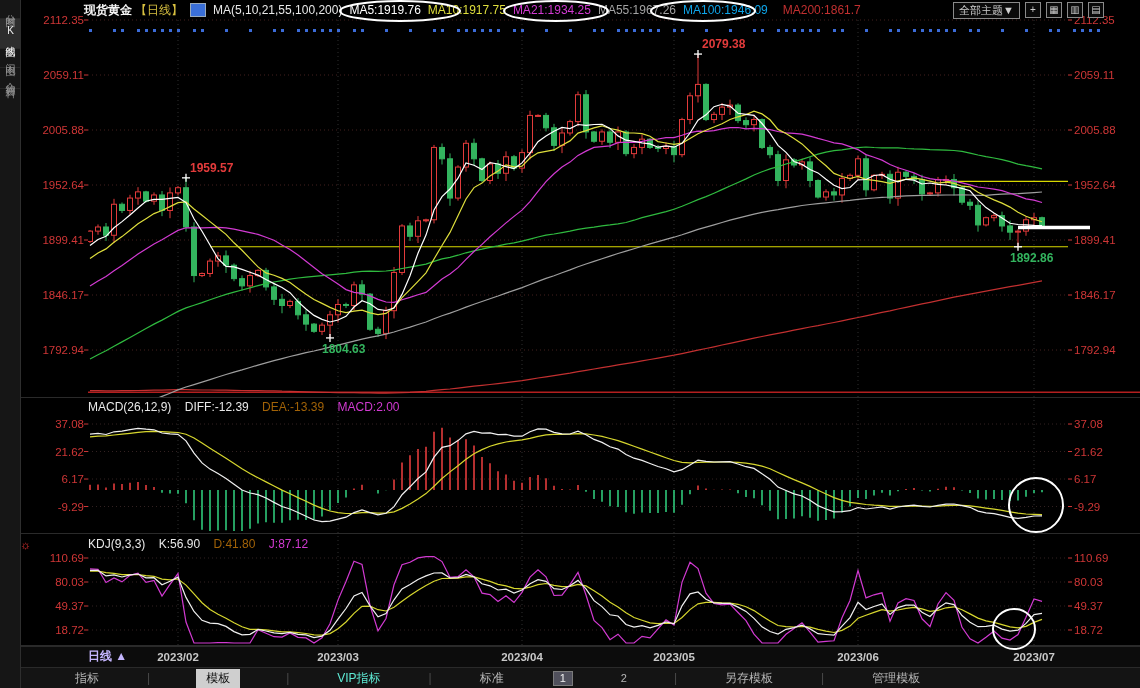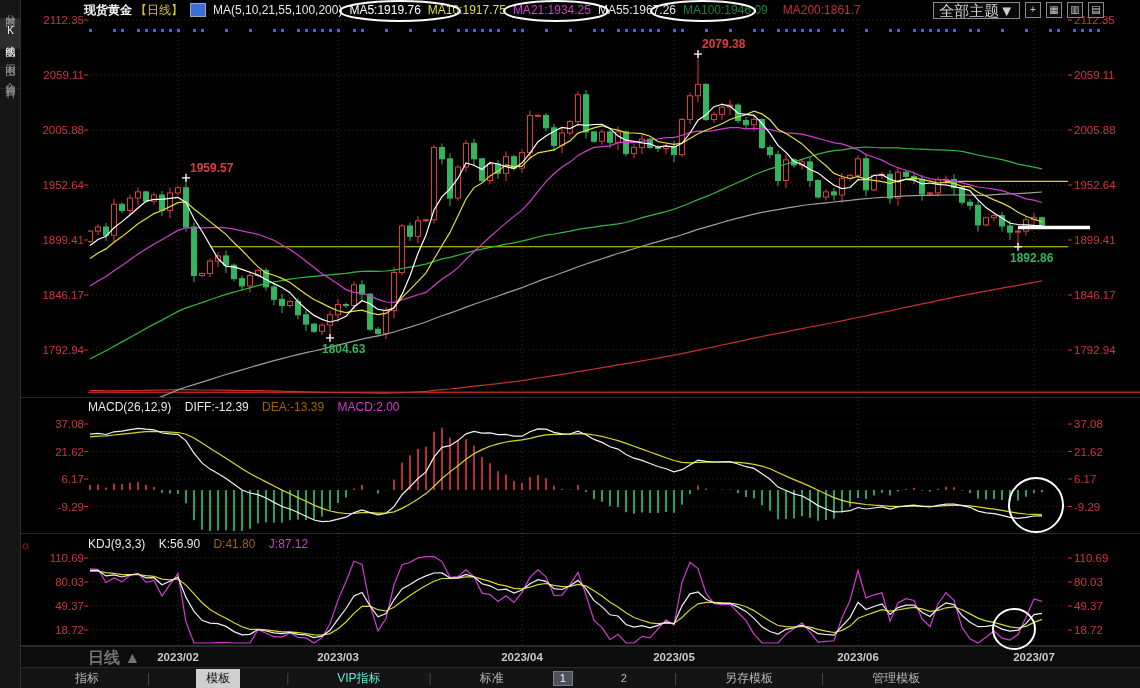--- a/index.html
+++ b/index.html
@@ -15,36 +15,36 @@
   .side-tab.active{color:#f0f0f0;background:#2d2d2d;}
 
   
   #header{position:absolute;left:84px;top:0;right:36px;height:20px;display:flex;align-items:center;
           gap:7px;font-size:12px;color:#e8e8e8;z-index:5;white-space:nowrap;}
   .sym{color:#f5f5f5;font-weight:bold;}
   .per{color:#d8c040;}
   .chart-ico{width:14px;height:12px;background:#3a6fd8;display:inline-block;border:1px solid #9ab;}
   .ma-item{font-size:12px;}
   #hdr-right{margin-left:auto;display:flex;align-items:center;gap:5px;}
-  .theme-btn{border:1px solid #8a8a8a;color:#cfcfcf;font-size:15px;padding:0 5px;height:15px;line-height:15px;cursor:pointer;background:#0a0a0a;}
+  .theme-btn{border:1px solid #8a8a8a;color:#cfcfcf;font-size:11px;padding:0 5px;height:15px;line-height:15px;cursor:pointer;background:#0a0a0a;}
   .tool-btn{border:1px solid #8a8a8a;color:#cfcfcf;width:14px;height:14px;font-size:10px;line-height:14px;
             text-align:center;cursor:pointer;background:#0a0a0a;}
 
   
   .ind-row{position:absolute;left:88px;height:14px;font-size:12px;z-index:2;white-space:nowrap;}
   #macd-row{top:400px;} #kdj-row{top:537px;}
   .c-w{color:#e8e8e8;} .c-y{color:#a16207;} .c-m{color:#d23ad2;text-align:right;}
   .gap{display:inline-block;width:10px;}
 
   #alert-ico{position:absolute;left:20px;top:538px;color:#e03030;font-size:12px;z-index:2;}
 
   
   #date-row{position:absolute;left:21px;right:0;top:646px;height:21px;background:#0c0c0c;
             border-top:1px solid #2a2a2a;border-bottom:1px solid #2a2a2a;z-index:0;}
-  #period-sel{position:absolute;left:88px;top:648px;color:#737373;font-weight:bold;font-size:16px;z-index:2;cursor:pointer;}
+  #period-sel{position:absolute;left:88px;top:648px;color:#c4b5fd;font-weight:bold;font-size:12px;z-index:2;cursor:pointer;}
   #toolbar{position:absolute;left:21px;right:0;bottom:0;height:20px;background:#141414;display:flex;
            align-items:center;padding-left:44px;font-size:12px;color:#b5b5b5;z-index:2;gap:36px;}
   .tb{padding:1px 10px;cursor:pointer;}
   .tb.sel{background:#cfcfcf;color:#111;margin:0 8px;}
   .tb.vip{color:#5eead4;}
   .tb.box{background:#50505c;border:1px solid #7a7a7a;color:#f0f0f0;padding:0 6px;margin:0 3px;line-height:13px;font-size:11px;}
   .tb.box.dim{background:transparent;border:none;color:#b5b5b5;}
   .tb-div{color:#4a4a4a;padding:0 2px;}
   #red-dot{position:absolute;left:2px;bottom:5px;width:8px;height:8px;background:#c22626;z-index:3;}
 
@@ -655,22 +655,22 @@
     </svg>
 
   <header id="header">
     <span class="sym">现货黄金</span>
       <span class="per" style="margin-left:-4px;">【日线】</span>
     <span class="chart-ico"></span>
     <span class="ma-item c-w">MA(5,10,21,55,100,200)</span>
     <span class="ma-item" style="color: rgb(255, 255, 255);">MA5:1919.76</span>
     <span class="ma-item" style="color: rgb(222, 222, 60);">MA10:1917.75</span>
     <span class="ma-item" style="color: rgb(210, 58, 210);">MA21:1934.25</span>
-    <span class="ma-item" style="color: #e5e5e5;">MA55:1967.26</span>
-    <span class="ma-item" style="color: #15803d;">MA100:1946.09</span>
+    <span class="ma-item" style="color: #a3a3a3;">MA55:1967.26</span>
+    <span class="ma-item" style="color: #0ea5e9;">MA100:1946.09</span>
     <span class="ma-item" style="color: rgb(194, 48, 48); margin-left: 8px;">MA200:1861.7</span>
     <span id="hdr-right">
       <span class="theme-btn">全部主题▼</span>
       <span class="tool-btn">+</span>
       <span class="tool-btn">▦</span>
       <span class="tool-btn">▥</span>
       <span class="tool-btn">▤</span>
     </span>
   </header>
 

